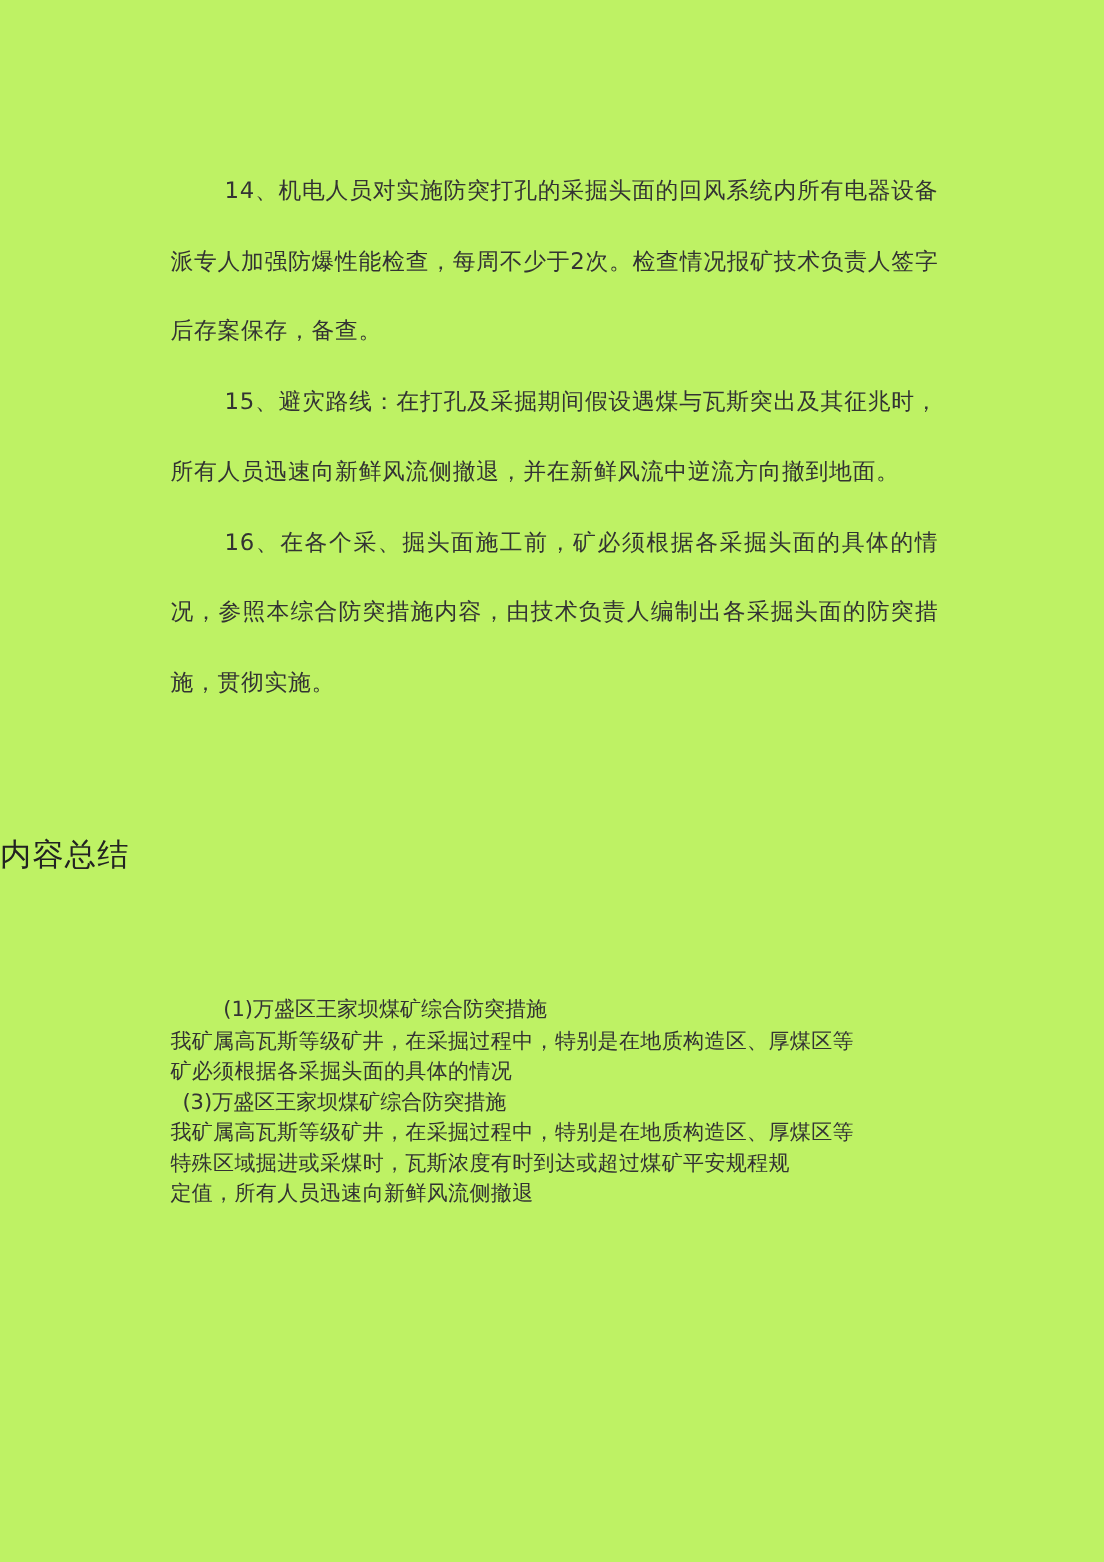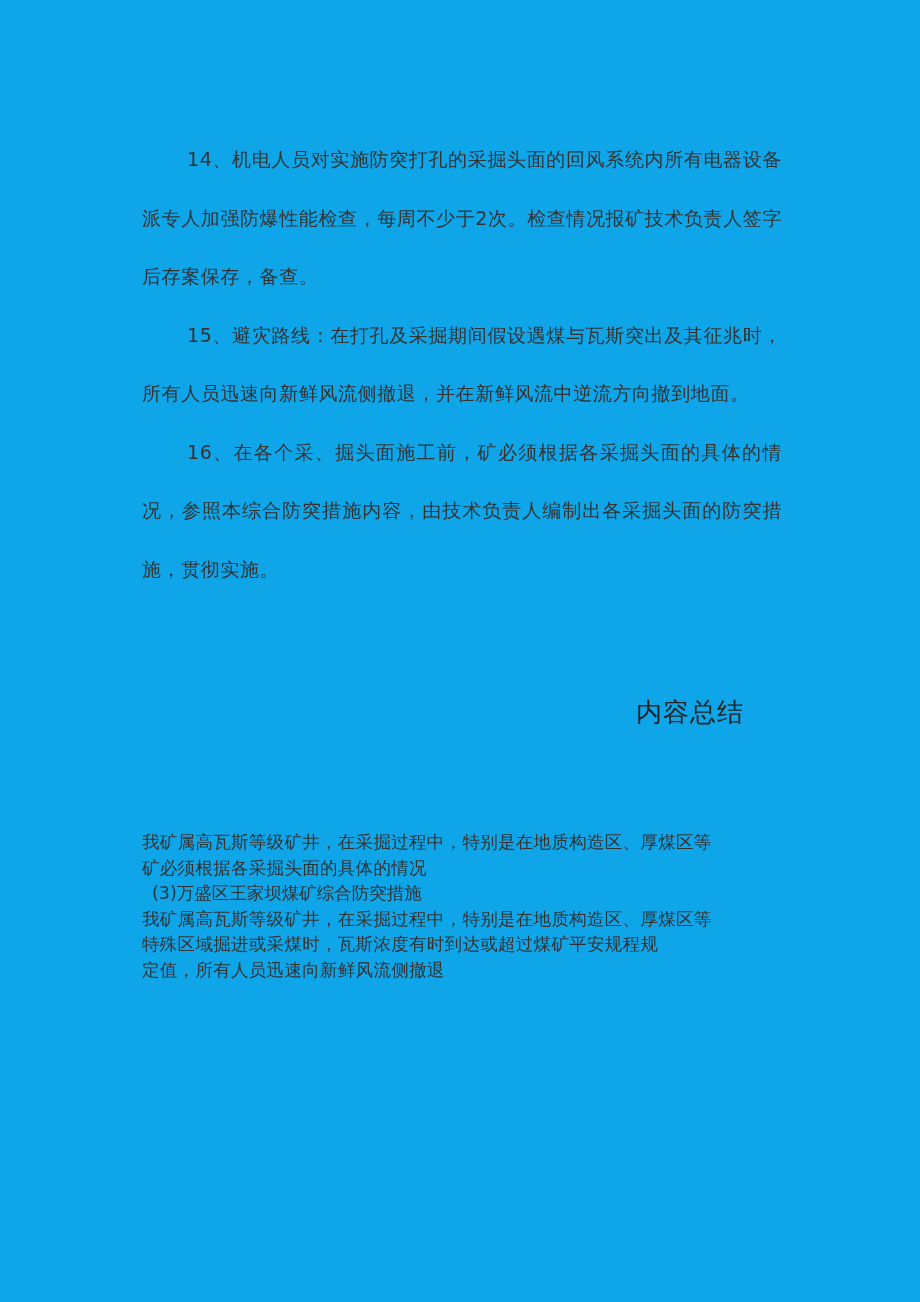--- a/index.html
+++ b/index.html
@@ -12,21 +12,21 @@
       height: 1302px;
       position: relative;
       overflow: hidden;
       font-family: "DejaVu Sans", "Liberation Sans", sans-serif;
       color: #2a2a2a;
     }
     .page {
       position: absolute;
       left: 0; top: 0;
       width: 920px; height: 1302px;
-      background: #0ea5e9;
+      background: #bef264;
     }
     .body-section {
       position: absolute;
       left: 142px;
       top: 130px;
       width: 640px;
     }
     .para {
       font-size: 19px;
       line-height: 58.5px;
@@ -37,21 +37,21 @@
       color: #333333;
     }
     .para + .para {
       margin-top: 0;
     }
     .summary-title {
       position: absolute;
       left: 0;
       width: 744px;
       top: 695px;
-      text-align: right;
+      text-align: left;
       font-family: "DejaVu Serif", "Liberation Serif", serif;
       font-size: 26px;
       color: #222222;
       letter-spacing: 1px;
       margin: 0;
       font-weight: normal;
     }
     .summary-section {
       position: absolute;
       left: 142px;
@@ -83,20 +83,21 @@
   <div class="body-section">
     <p class="para"><span>14、</span><span>机电人员对实施防突打孔的采掘头面的回风系统内所有电器设备派专人加强防爆性能检查，每周不少于2次。检查情况报矿技术负责人签字后存案保存，备查。</span></p>
     <p class="para"><span>15、</span><span>避灾路线：在打孔及采掘期间假设遇煤与瓦斯突出及其征兆时，所有人员迅速向新鲜风流侧撤退，并在新鲜风流中逆流方向撤到地面。</span></p>
     <p class="para"><span>16、</span><span>在各个采、掘头面施工前，矿必须根据各采掘头面的具体的情况，参照本综合防突措施内容，由技术负责人编制出各采掘头面的防突措施，贯彻实施。</span></p>
   </div>
 
   <h2 class="summary-title">内容总结</h2>
 
   <div class="summary-section">
     <div class="summary-item">
+      <span class="summary-heading indent-1">(1)万盛区王家坝煤矿综合防突措施</span>
       <span class="summary-text">我矿属高瓦斯等级矿井，在采掘过程中，特别是在地质构造区、厚煤区等</span>
       <span class="summary-text">矿必须根据各采掘头面的具体的情况</span>
     </div>
     <div class="summary-item">
       <span class="summary-heading indent-2">(3)万盛区王家坝煤矿综合防突措施</span>
       <span class="summary-text">我矿属高瓦斯等级矿井，在采掘过程中，特别是在地质构造区、厚煤区等</span>
       <span class="summary-text">特殊区域掘进或采煤时，瓦斯浓度有时到达或超过煤矿平安规程规</span>
       <span class="summary-text">定值，所有人员迅速向新鲜风流侧撤退</span>
     </div>
   </div>

